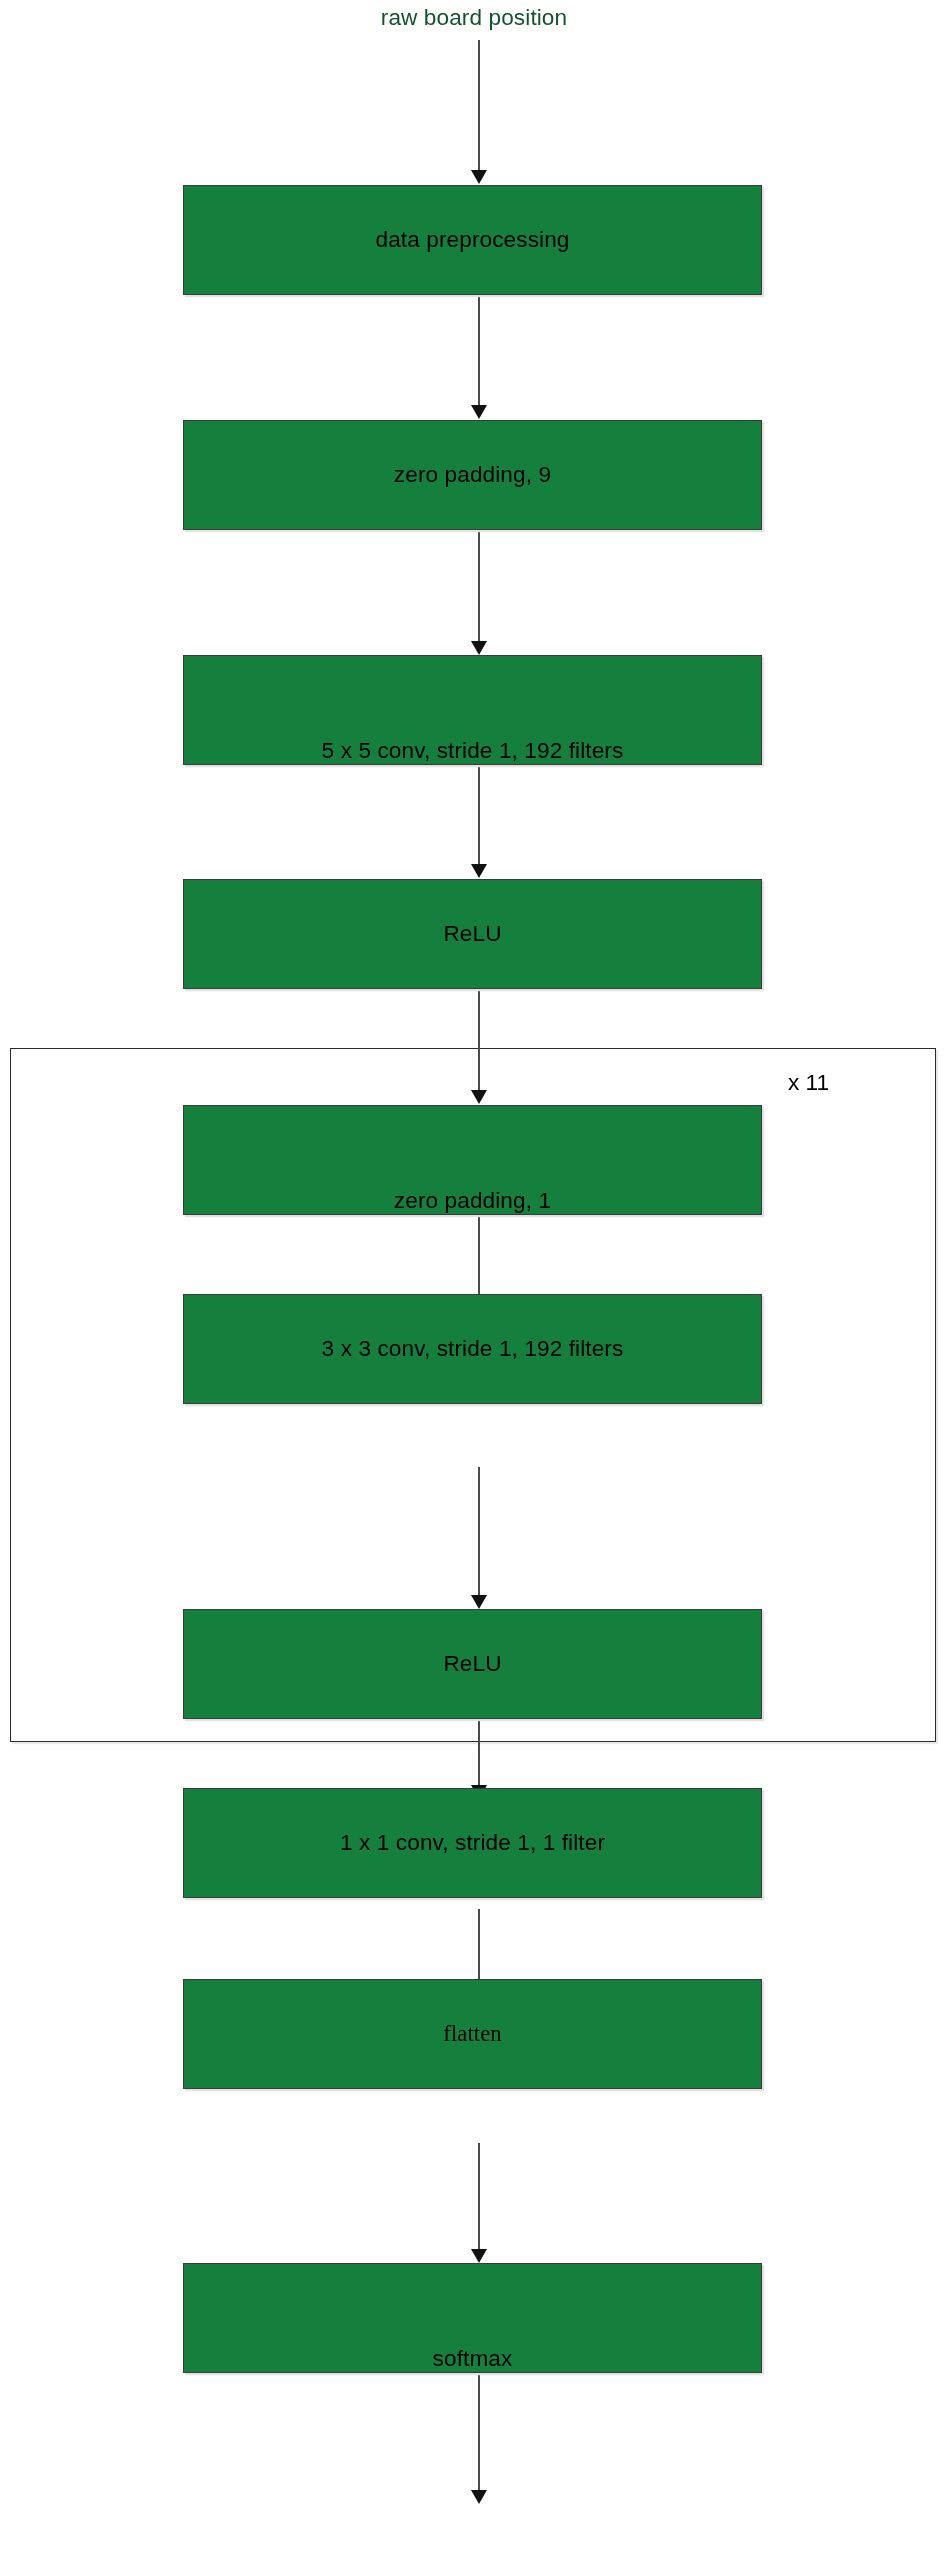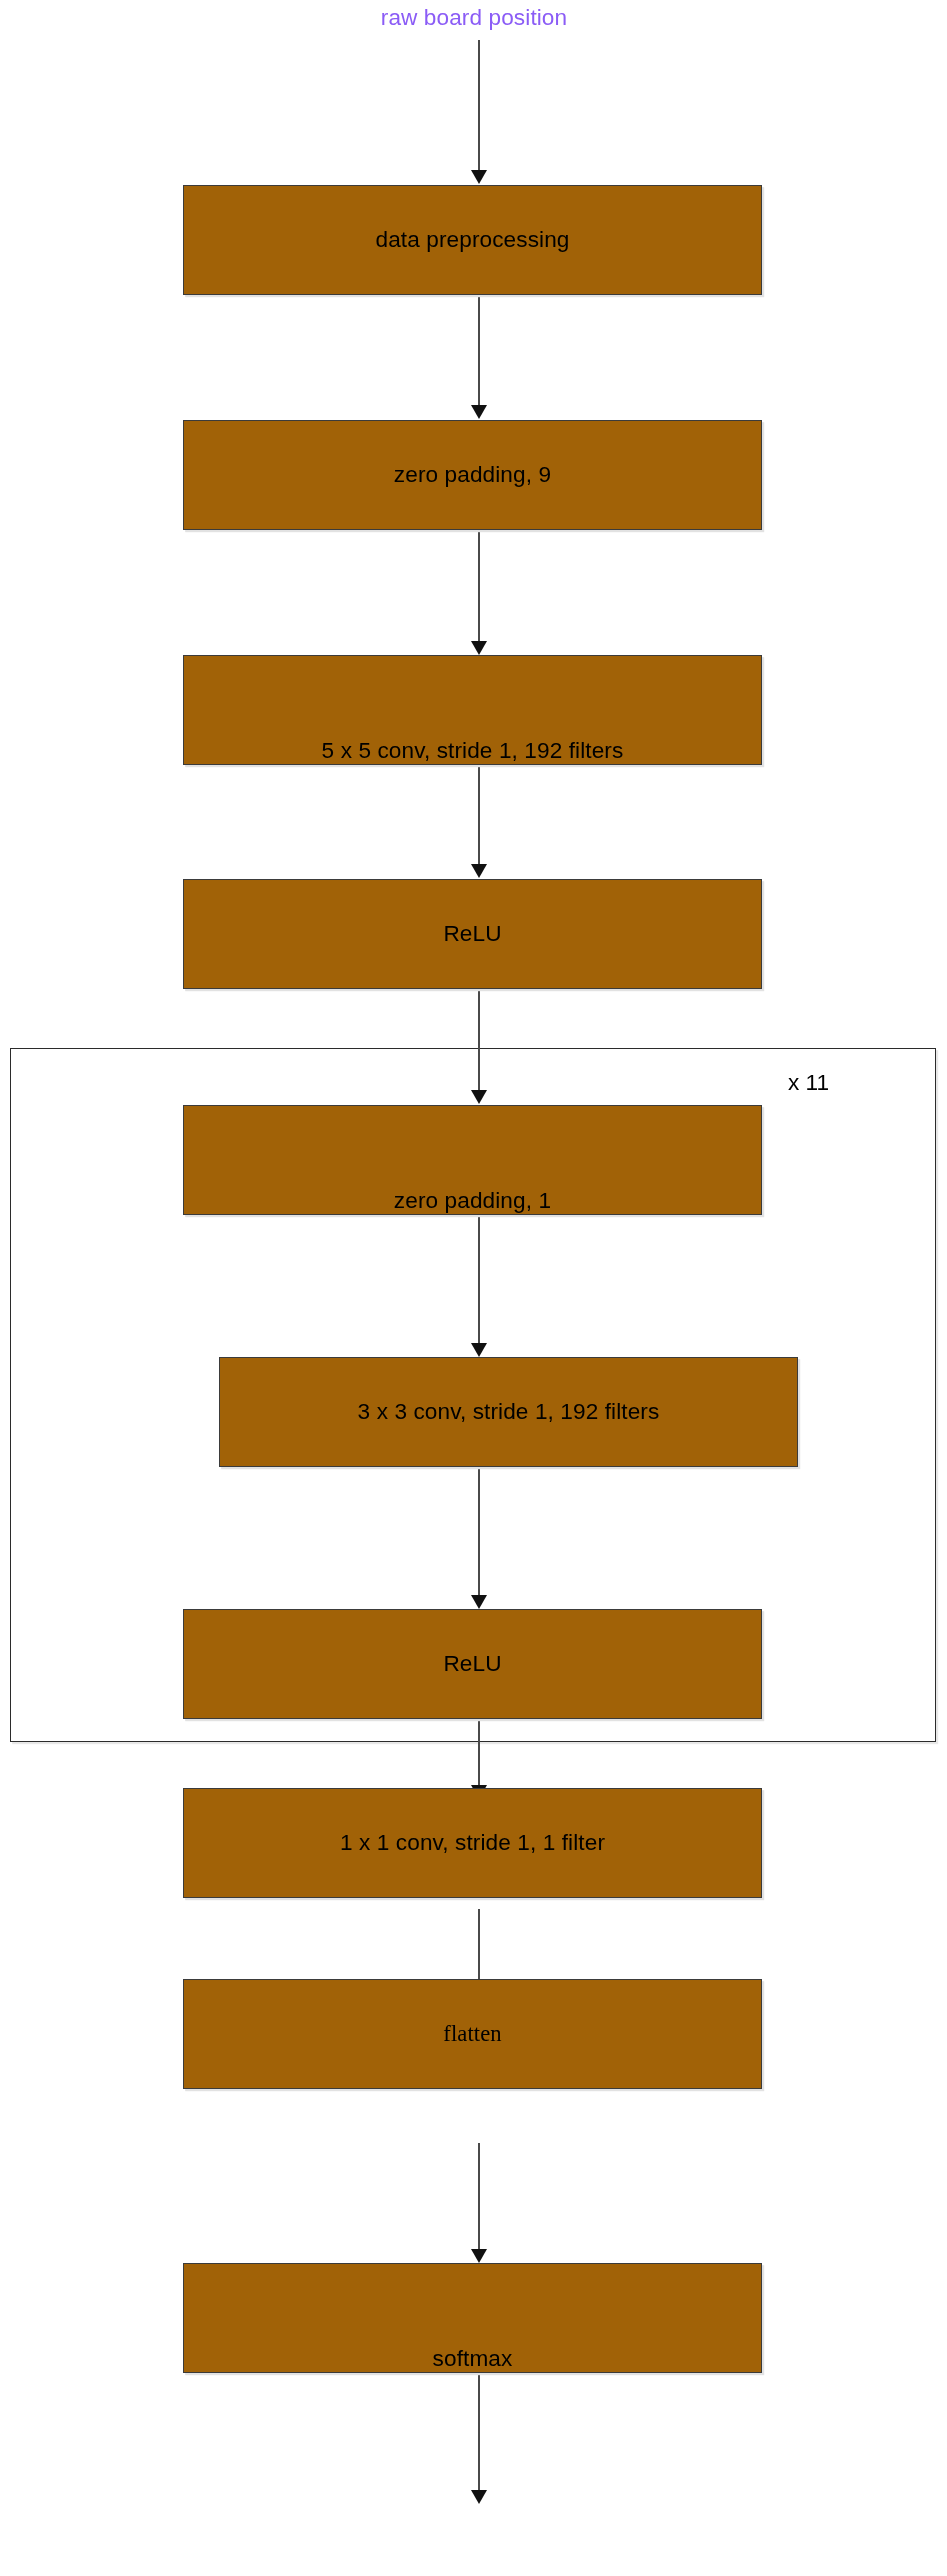--- a/index.html
+++ b/index.html
@@ -20,35 +20,35 @@
   }
 
   
   .caption {
     position: absolute;
     left: 0;
     width: 948px;
     text-align: center;
     font-size: 22.6px;
     line-height: 28px;
-    color: #8b5cf6;
+    color: #14532d;
     letter-spacing: 0.1px;
     white-space: nowrap;
   }
   .caption.top  { top: 4.4px; }
   .caption.bottom { top: 2526px; }
 
   
   .node {
     position: absolute;
     left: 183px;
     width: 579px;
     height: 110px;
     box-sizing: border-box;
-    background: #a16207;
+    background: #15803d;
     border: 1.5px solid #3b3b3b;
     box-shadow: 2.2px 2.2px 0 0 #e2e2e2;
     display: flex;
     align-items: center;
     justify-content: center;
   }
   .node .node-label {
     font-size: 22.6px;
     line-height: 26px;
     color: #000000;
@@ -169,21 +169,21 @@
       </div>
       <div class="node" style="top: 655px; align-items: flex-end;">
         <span class="node-label">5 x 5 conv, stride 1, 192 filters</span>
       </div>
       <div class="node" style="top: 879px;">
         <span class="node-label">ReLU</span>
       </div>
       <div class="node" style="top: 1105px; align-items: flex-end;">
         <span class="node-label">zero padding, 1</span>
       </div>
-      <div class="node" style="top: 1357px; margin-left: 36px;">
+      <div class="node" style="top: 1294px;">
         <span class="node-label">3 x 3 conv, stride 1, 192 filters</span>
       </div>
       <div class="node" style="top: 1609px;">
         <span class="node-label">ReLU</span>
       </div>
       <div class="node" style="top: 1788px;">
         <span class="node-label">1 x 1 conv, stride 1, 1 filter</span>
       </div>
       <div class="node" style="top: 1979px; font-family: Liberation Serif, serif;">
         <span class="node-label">flatten</span>

